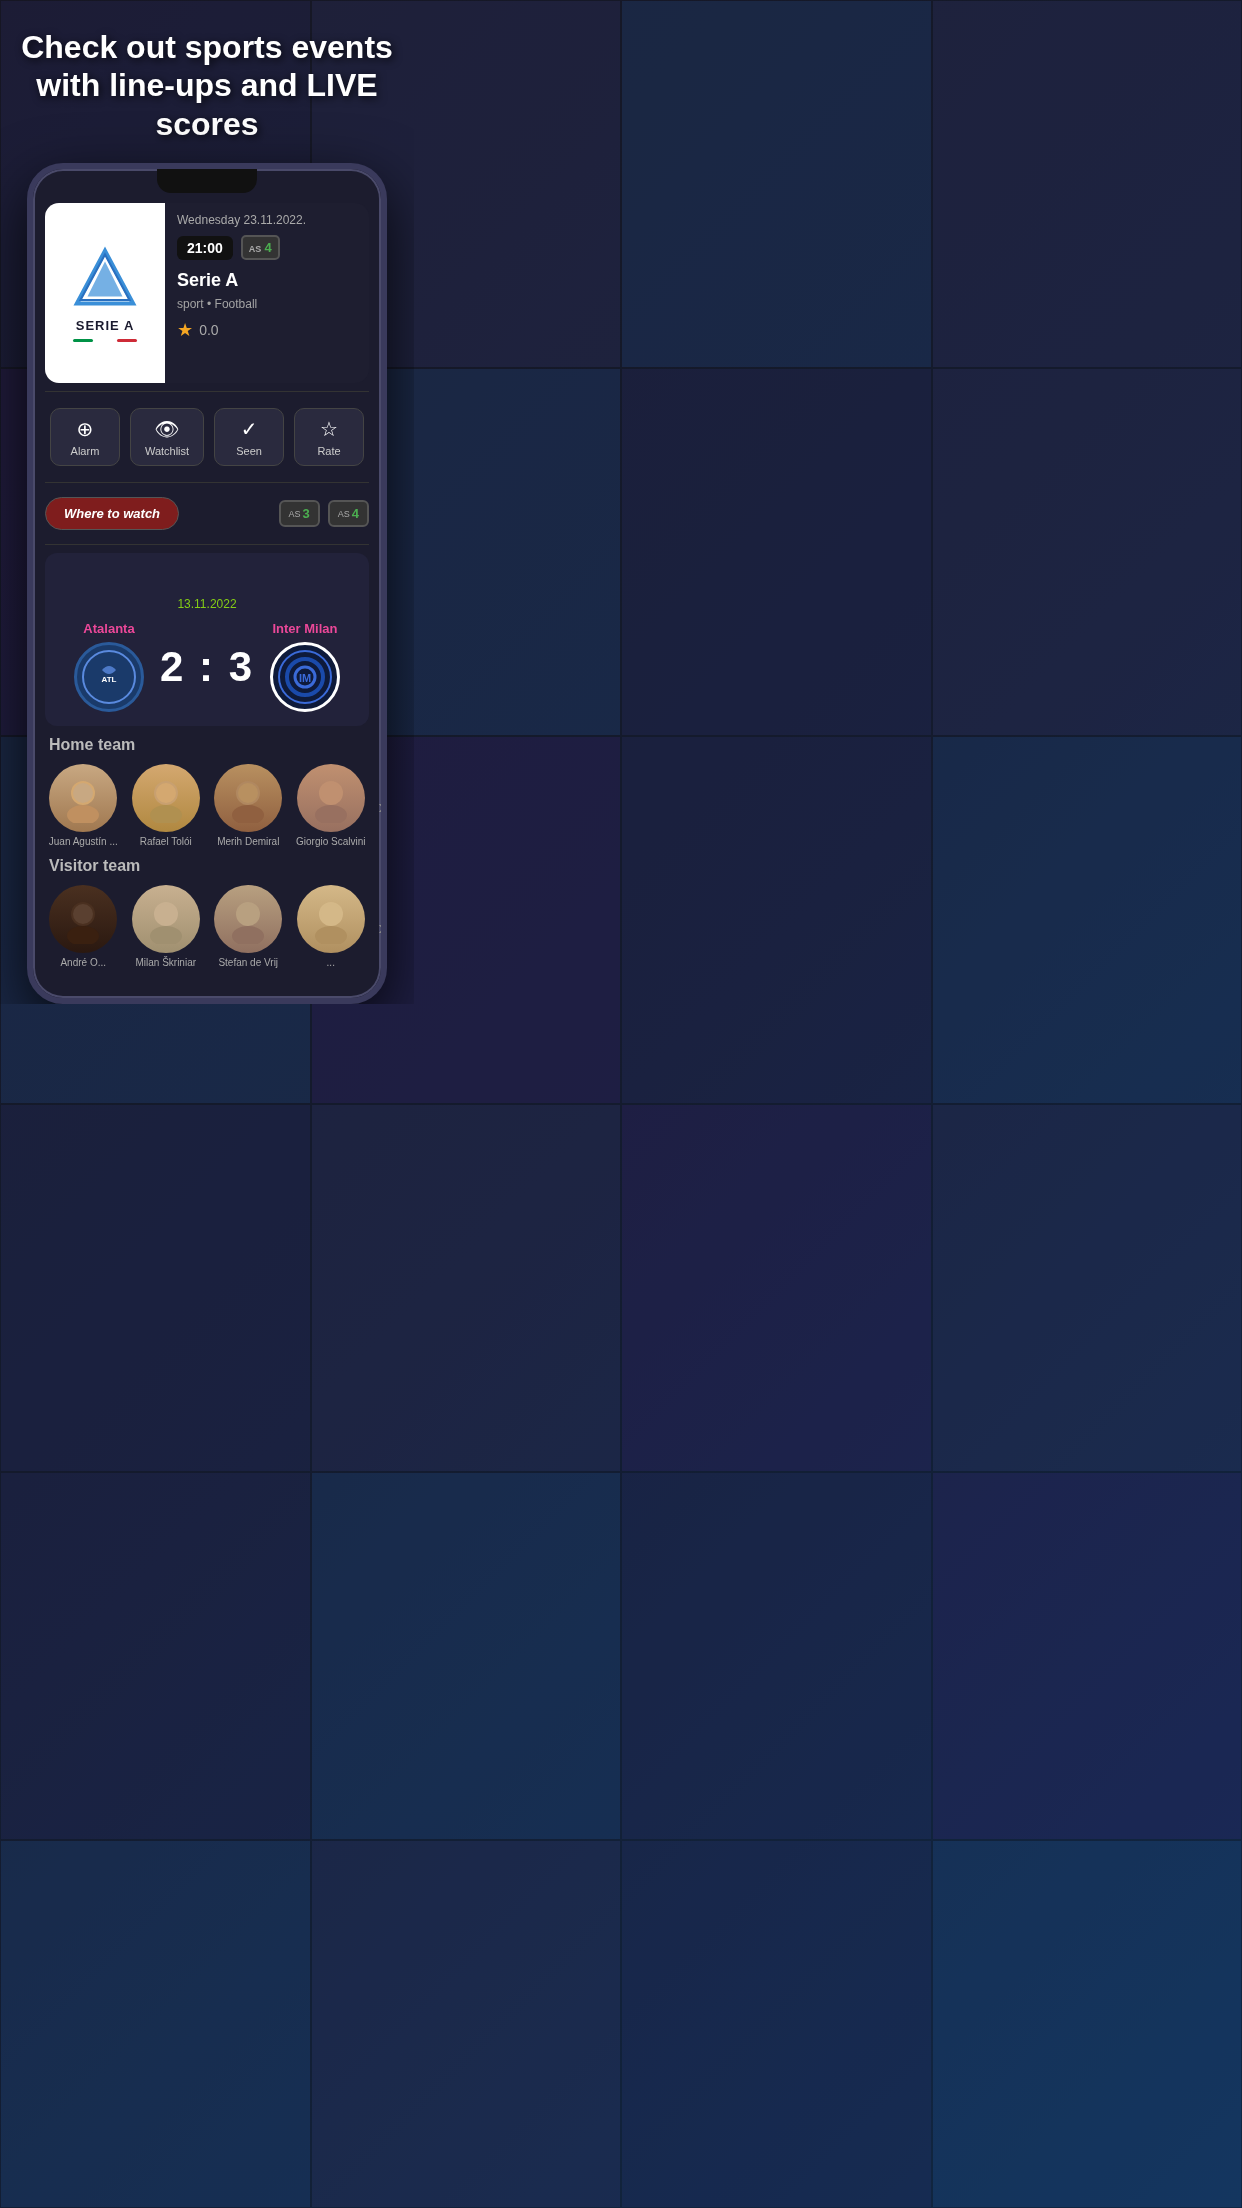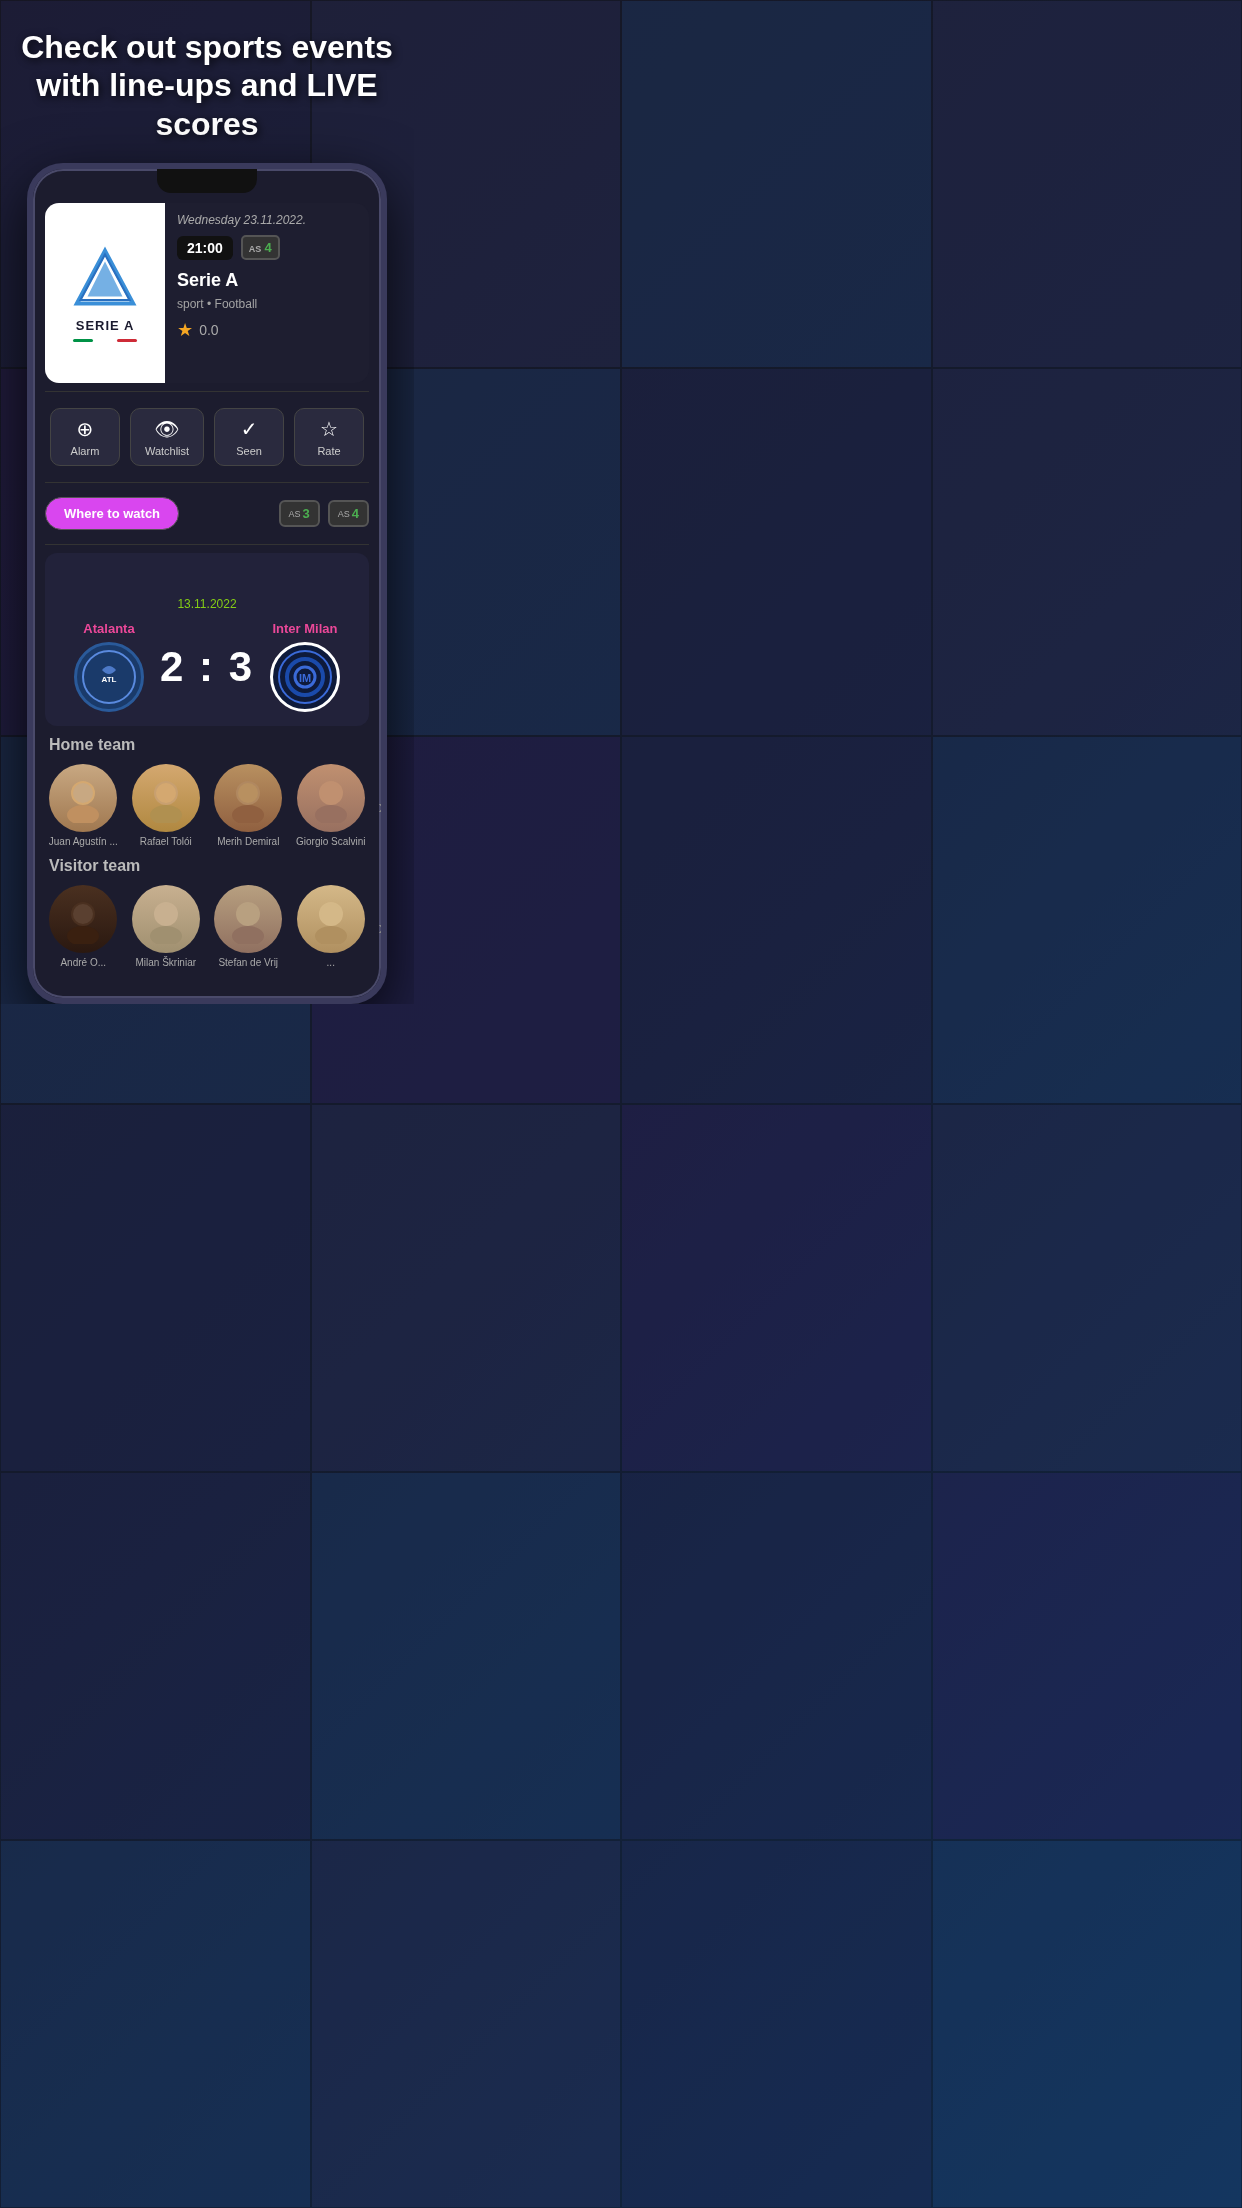--- a/index.html
+++ b/index.html
@@ -128,21 +128,20 @@
       padding: 10px 12px;
       display: flex;
       flex-direction: column;
       gap: 6px;
     }
 
     .event-date {
       font-size: 12px;
       color: #aaa;
       margin-bottom: 2px;
-      font-style: italic;
     }
 
     .event-time-row {
       display: flex;
       align-items: center;
       gap: 8px;
     }
 
     .time-badge {
       background: #111;
@@ -236,28 +235,29 @@
 
     
     .where-to-watch-row {
       display: flex;
       align-items: center;
       justify-content: space-between;
       padding: 6px 12px;
     }
 
     .where-btn {
-      background: #d946ef;
+      background: #7f1d1d;
       border: 1.5px solid #555;
       border-radius: 20px;
       padding: 8px 18px;
       color: white;
       font-size: 13px;
       font-weight: 600;
       cursor: pointer;
+      font-style: italic;
     }
 
     .channel-badges-row {
       display: flex;
       gap: 8px;
     }
 
     .ch-badge-item {
       background: #333;
       border: 2px solid #555;

